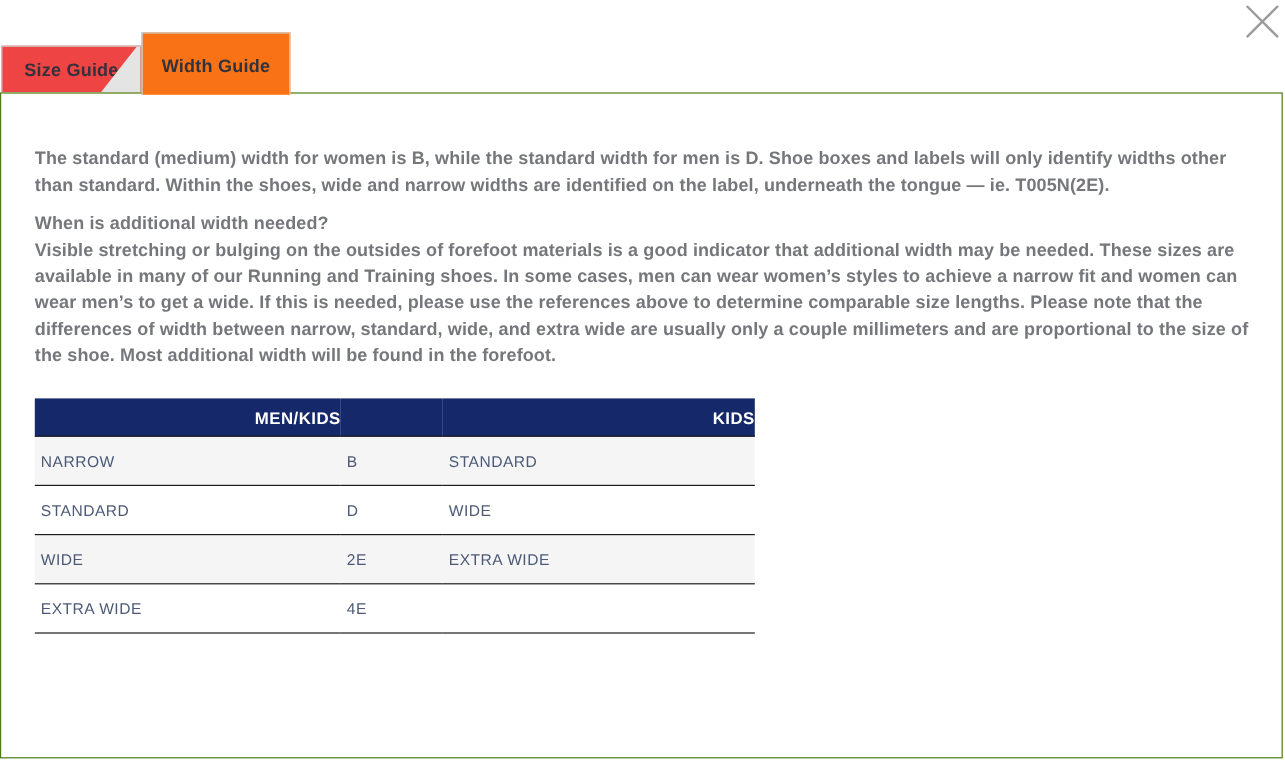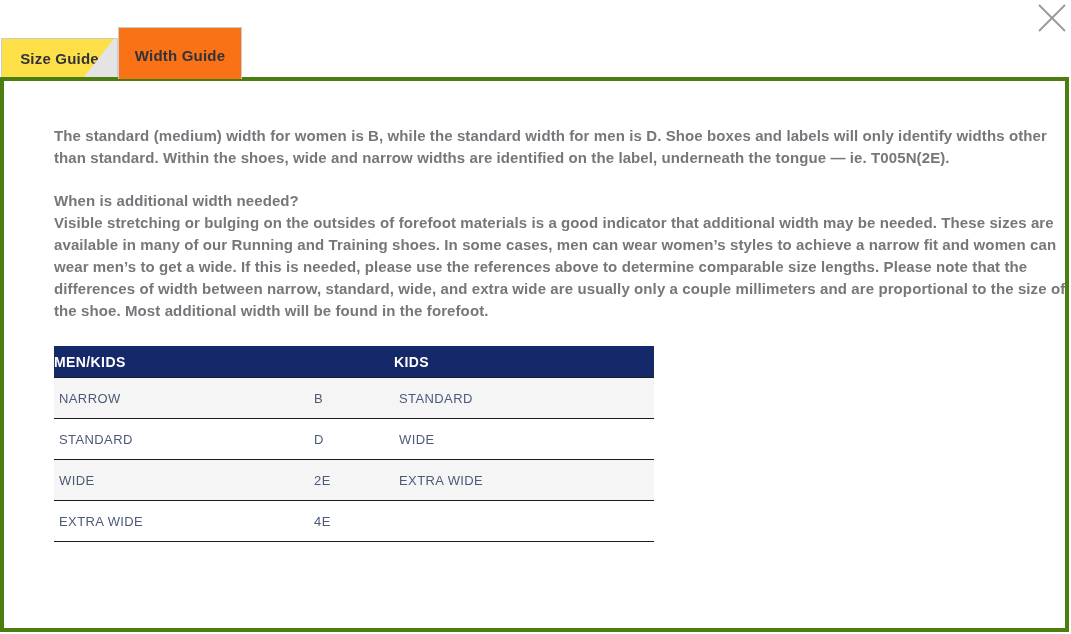--- a/index.html
+++ b/index.html
@@ -28,21 +28,21 @@
 
   
   .tab {
     position: absolute;
     box-sizing: border-box;
     text-align: center;
     font-weight: bold;
     font-size: 15px;
     color: #32323c;
     letter-spacing: 0.2px;
-    background: #fde047;
+    background: #ef4444;
   }
   .tab-inactive {
     left: 1px;
     top: 38px;
     width: 117px;
     height: 39px;
     border: 1px solid #cccccc;
     border-bottom: none;
     line-height: 39px;
     z-index: 1;
@@ -71,54 +71,53 @@
   }
 
   
   .panel {
     position: absolute;
     left: 0;
     top: 77px;
     width: 1069px;
     height: 555px;
     box-sizing: border-box;
-    border: 4px solid #4d7c0f;
+    border: 1px solid #4d7c0f;
     background: #ffffff;
     z-index: 2;
-    padding-left: 22px;
   }
 
   .copy {
     margin: 0 0 0 28px;
     width: 1016px;
     font-size: 15px;
     font-weight: 600;
     line-height: 22px;
     color: #76777b;
     letter-spacing: 0.1px;
   }
   .copy.first { margin-top: 44px; }
-  .copy.second { margin-top: 21px; }
+  .copy.second { margin-top: 10px; }
   .copy .q { display: block; }
 
   
   .width-table {
     margin: 24px 0 0 28px;
     width: 600px;
     border-collapse: collapse;
     table-layout: fixed;
   }
   .width-table th {
     background: #152869;
     color: #ffffff;
     font-size: 14px;
     font-weight: bold;
     letter-spacing: 0.4px;
     height: 31px;
-    text-align: left;
+    text-align: right;
     padding: 0;
   }
   .width-table col.c1 { width: 255px; }
   .width-table col.c2 { width: 85px; }
   .width-table col.c3 { width: 260px; }
   .width-table td {
     height: 40px;
     font-size: 13px;
     color: #4c5a77;
     letter-spacing: 0.4px;

